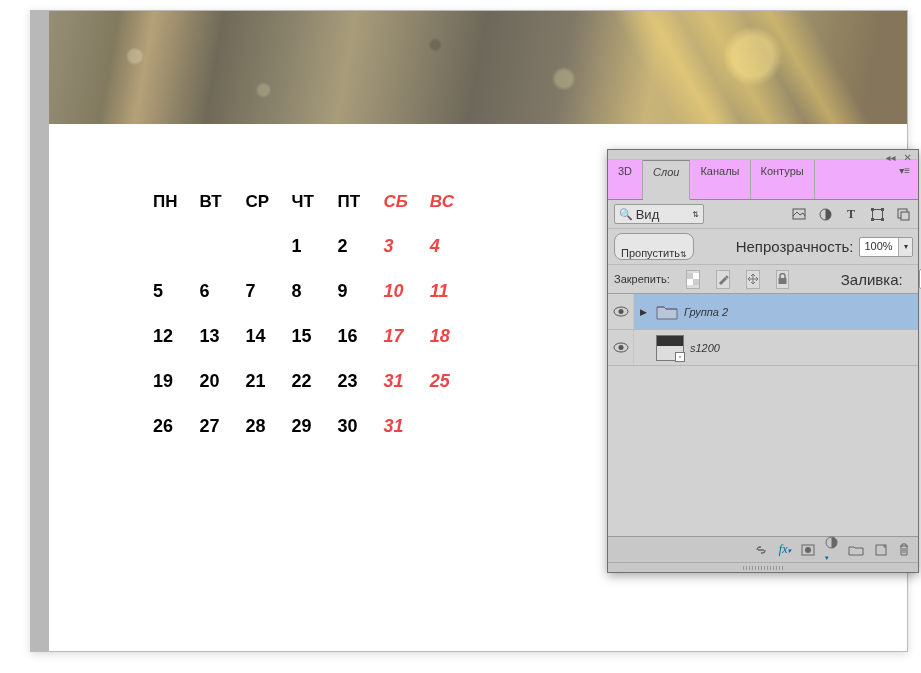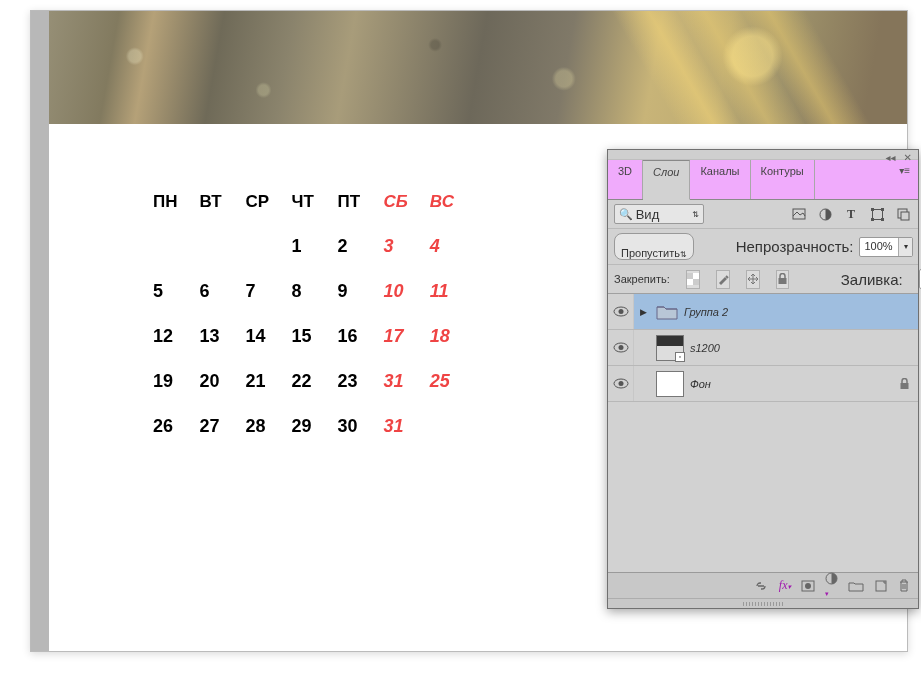--- a/index.html
+++ b/index.html
@@ -58,21 +58,21 @@
 .layer.selected .content { background:#9fbedf; }
 .layer .disclose { font-size:9px; color:#333; width:10px; }
 .layer .thumb { width:28px; height:26px; border:1px solid #777; background:#fff; }
 .layer .folder { width:22px; height:18px; }
 .layer .name { font-size:11px;font-style:italic; }
 .layer .lock-ind { margin-left:auto; margin-right:8px; font-size:11px; color:#555; }
 
 .empty-layers { height:170px; background:#d2d2d2; }
 
 .footer { display:flex; align-items:center; justify-content:flex-end; gap:10px; padding:4px 8px; border-top:1px solid #9a9a9a; background:#c8c8c8; height:26px; }
-.footer .ic { font-size:12px; color:#a21caf; }
+.footer .ic { font-size:12px; color:#0369a1; }
 
 .grip { height:10px; background:#c8c8c8; display:flex; align-items:center; justify-content:center; border-top:1px solid #adadad; }
 .grip .g { width:40px; height:4px; background: repeating-linear-gradient(90deg,#999 0 1px, transparent 1px 3px); }
 
 svg { display:block; }
 </style>
 </head>
 <body>
 
 <div class="frame">
@@ -267,39 +267,20 @@
             </svg>
           </div>
         <div class="content">
           <span class="disclose"></span>
           <span class="thumb" style="background:linear-gradient(180deg,#333 0 40%,#ddd 40% 100%);position:relative">
               <span style="position:absolute;right:-2px;bottom:-2px;width:10px;height:10px;background:#fff;border:1px solid #777;font-size:7px;text-align:center;line-height:8px">▫</span>
             </span>
           <span class="name">s1200</span>
         </div>
       </div>
-      <div class="layer">
-        <div class="eye">
-            <svg width="16" height="11">
-              <ellipse cx="8" cy="5.5" rx="7" ry="4.5" fill="none" stroke="#555"></ellipse>
-              <circle cx="8" cy="5.5" r="2.5" fill="#555"></circle>
-            </svg>
-          </div>
-        <div class="content">
-          <span class="disclose"></span>
-          <span class="thumb"></span>
-          <span class="name" style="font-style:italic">Фон</span>
-          <span class="lock-ind">
-              <svg width="11" height="12">
-                <rect x="1.5" y="5" width="8" height="6" fill="#777"></rect>
-                <path d="M3 5 L3 3 A2.5 2.5 0 0 1 8 3 L8 5" fill="none" stroke="#777" stroke-width="1.5"></path>
-              </svg>
-            </span>
-        </div>
-      </div>
       <div class="empty-layers"></div>
     </div>
 
     <div class="footer">
       <span class="ic">
           <svg width="16" height="10">
             <path d="M4 5 A3 3 0 0 1 7 2 L8 2 M12 5 A3 3 0 0 1 9 8 L8 8 M5 5 L11 5" fill="none" stroke="#666" stroke-width="1.3"></path>
           </svg>
         </span>
       <span class="ic" style="font-style:italic;font-family:serif">fx<span style="font-size:7px">▾</span></span>

